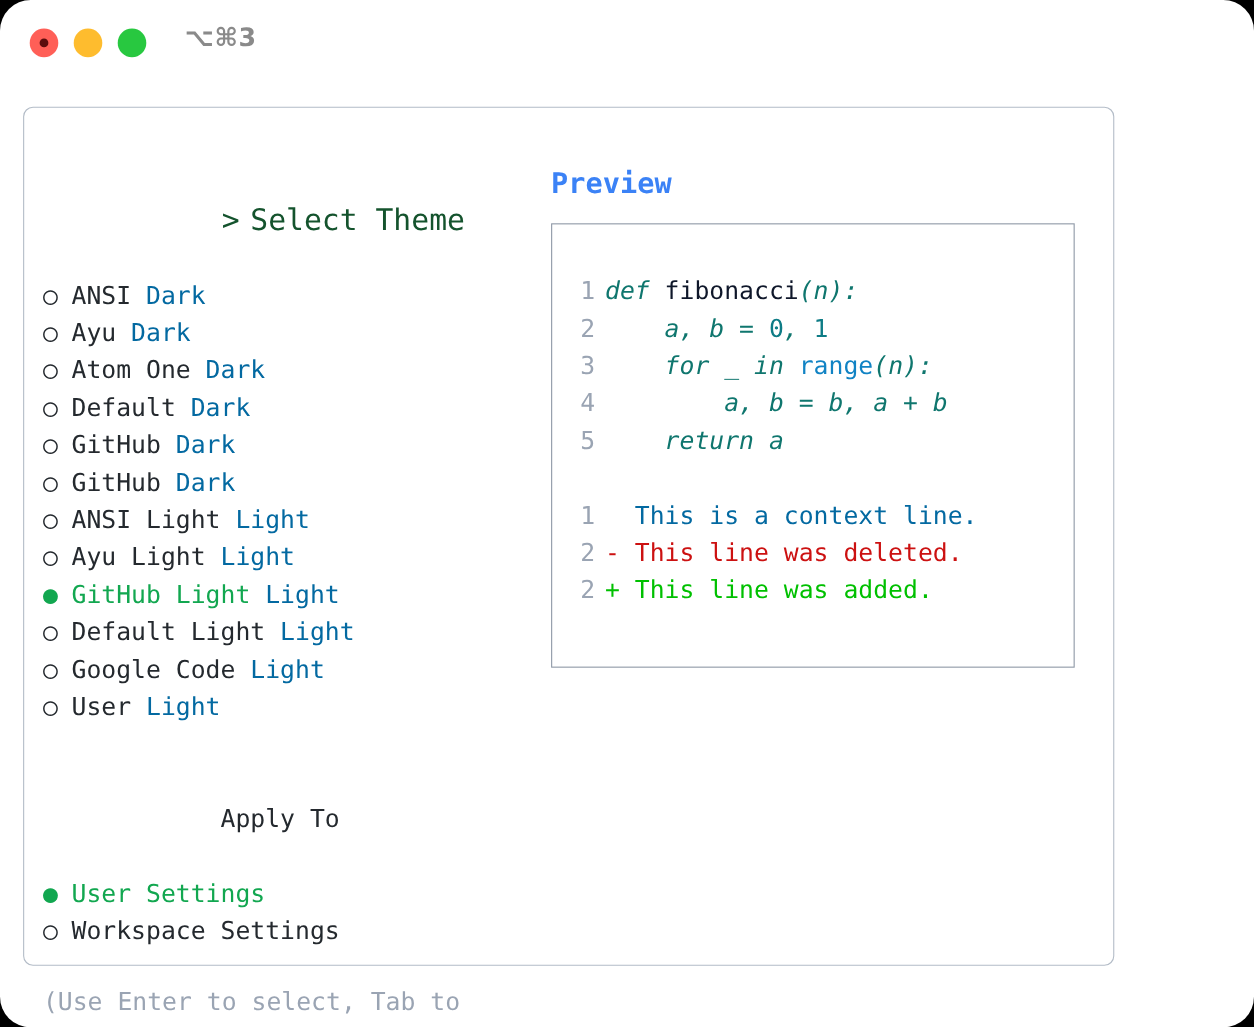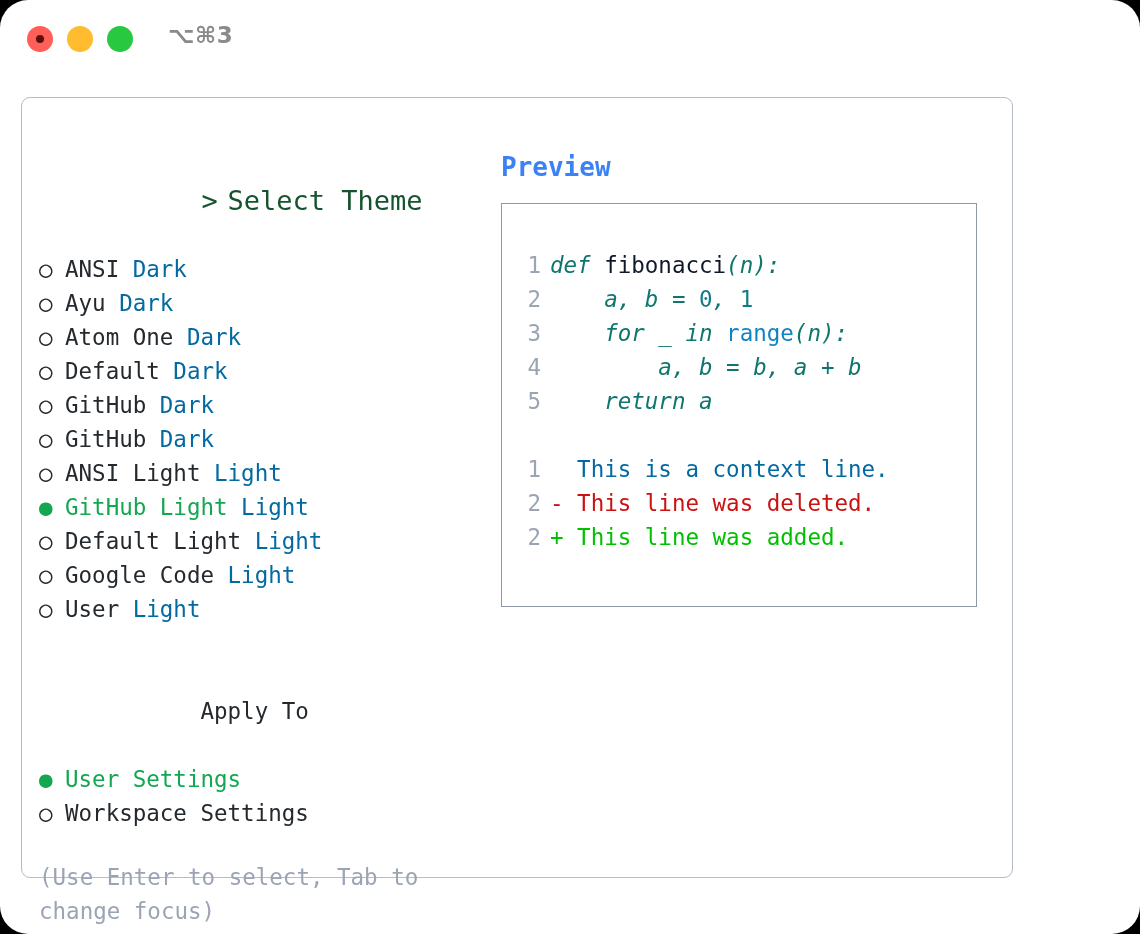--- a/index.html
+++ b/index.html
@@ -217,20 +217,21 @@
         </div>
 
         <div id="theme-list">
             <div class="mono-line"><span class="marker">○</span><span>ANSI</span><span class="muted"> Dark</span></div>
             <div class="mono-line"><span class="marker">○</span><span>Ayu</span><span class="muted"> Dark</span></div>
             <div class="mono-line"><span class="marker">○</span><span>Atom One</span><span class="muted"> Dark</span></div>
             <div class="mono-line"><span class="marker">○</span><span>Default</span><span class="muted"> Dark</span></div>
             <div class="mono-line"><span class="marker">○</span><span>GitHub</span><span class="muted"> Dark</span></div>
             <div class="mono-line"><span class="marker">○</span><span>GitHub</span><span class="muted"> Dark</span></div>
             <div class="mono-line"><span class="marker">○</span><span>ANSI Light</span><span class="muted"> Light</span></div>
+            <div class="mono-line"><span class="marker">○</span><span>Ayu Light</span><span class="muted"> Light</span></div>
             <div class="mono-line"><span class="marker sel">●</span><span class="sel">GitHub Light</span><span class="muted"> Light</span></div>
             <div class="mono-line"><span class="marker">○</span><span>Default Light</span><span class="muted"> Light</span></div>
             <div class="mono-line"><span class="marker">○</span><span>Google Code</span><span class="muted"> Light</span></div>
             <div class="mono-line"><span class="marker">○</span><span>User</span><span class="muted"> Light</span></div>
           </div>
 
         <div class="spacer"></div>
 
         <div class="mono-line section-label">
           <span class="marker"> </span><span>Apply To</span>

